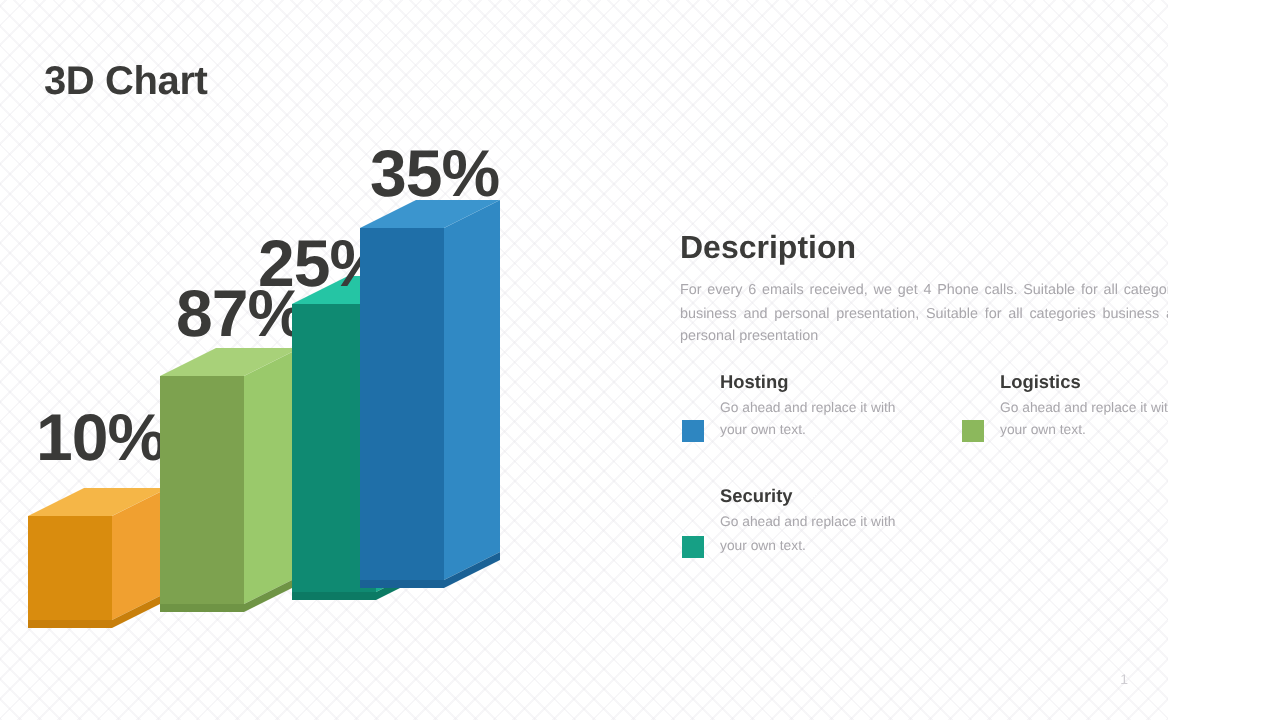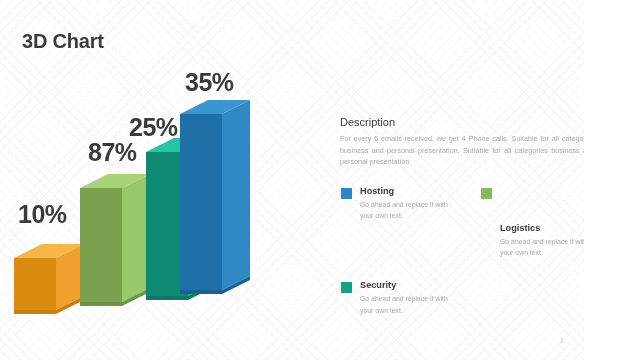--- a/index.html
+++ b/index.html
@@ -40,37 +40,37 @@
     height: 260px;
   }
   .bar {
     position: absolute;
     bottom: 0;
   }
   .bar svg { display: block; overflow: visible; }
 
   .bar-label {
     position: absolute;
-    font-size: 25px;
+    font-size: 33px;
     font-weight: bold;
     color: #3a3a38;
     letter-spacing: -0.5px;
     white-space: nowrap;
   }
 
   
   .panel {
     position: absolute;
     left: 340px;
     top: 116px;
     width: 258px;
   }
   .panel-heading {
-    font-size: 11px;
-    font-weight: normal;
+    font-size: 16px;
+    font-weight: bold;
     color: #3b3b39;
     margin-bottom: 5px;
   }
   .panel-body {
     font-size: 7.2px;
     line-height: 1.62;
     color: #a9a7ac;
     text-align: justify;
     width: 255px;
   }
@@ -80,21 +80,21 @@
     position: absolute;
     left: 341px;
     top: 186px;
     width: 266px;
     display: grid;
     grid-template-columns: 140px 126px;
     grid-row-gap: 22px;
   }
   .legend-item {
     display: flex;
-    align-items: flex-start;
+    align-items: flex-end;
   }
   .legend-swatch {
     width: 11px;
     height: 11px;
     flex: 0 0 11px;
     margin-top: 2px;
     margin-right: 8px;
   }
   .legend-text { min-width: 0; }
   .legend-title {
@@ -182,21 +182,21 @@
       <span class="legend-swatch" style="background:#2e86c1;"></span>
       <span class="legend-text">
         <span class="legend-title" style="display: block;">Hosting</span>
         <span class="legend-desc" style="display: block;">Go ahead and replace it with your own text.</span>
       </span>
     </div>
 
     <div class="legend-item">
       <span class="legend-swatch" style="background:#8cb85c;"></span>
       <span class="legend-text">
-        <span class="legend-title" style="display: block; margin-top: 37px;">Logistics</span>
+        <span class="legend-title" style="display: block;">Logistics</span>
         <span class="legend-desc" style="display: block;">Go ahead and replace it with your own text.</span>
       </span>
     </div>
 
     <div class="legend-item">
       <span class="legend-swatch" style="background:#16a085;"></span>
       <span class="legend-text">
         <span class="legend-title" style="display: block;">Security</span>
         <span class="legend-desc" style="display: block;">Go ahead and replace it with your own text.</span>
       </span>

